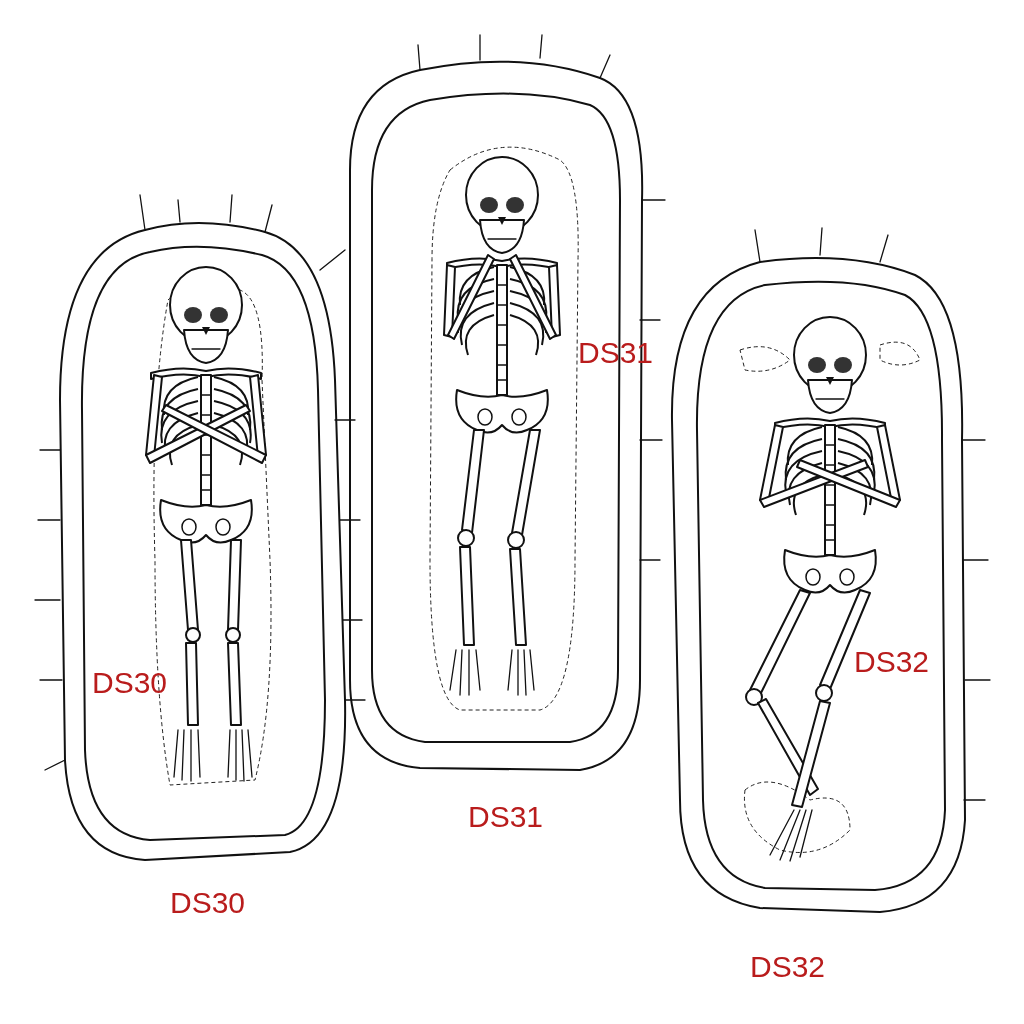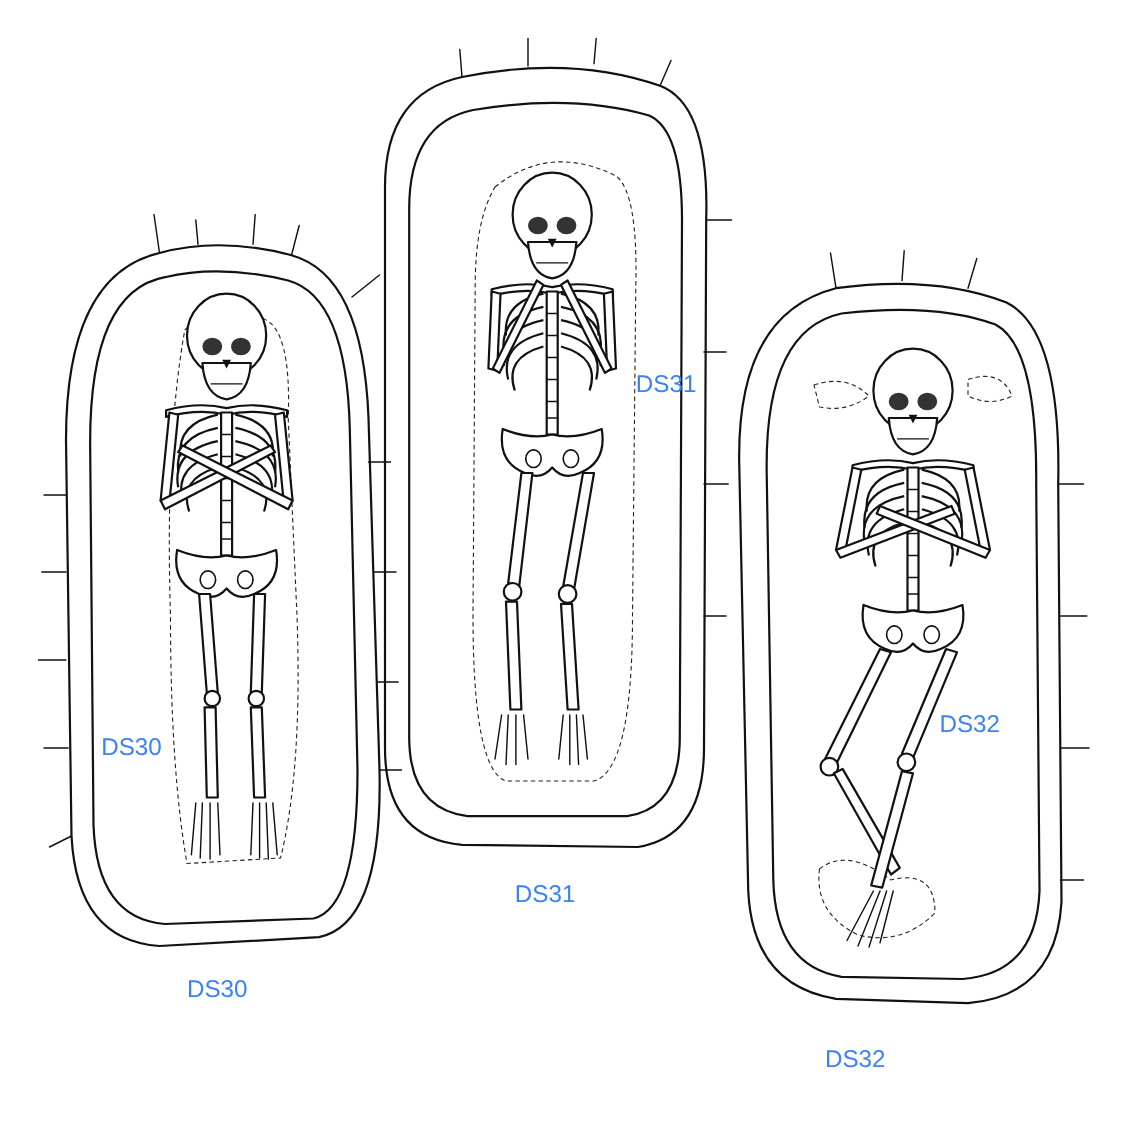--- a/index.html
+++ b/index.html
@@ -1,18 +1,18 @@
 <!DOCTYPE html>
 <html><head>
 <meta charset="utf-8">
 <style>
   html, body { margin: 0; padding: 0; background: #ffffff; }
   body { width: 1024px; height: 1024px; position: relative; overflow: hidden; font-family: "Liberation Sans", sans-serif; }
   svg.scene { position: absolute; left: 0; top: 0; }
-  .label { position: absolute; font-family: "Liberation Sans", sans-serif; font-size: 22px; color: #3b82f6; letter-spacing: 0px; text-align: center; }
+  .label { position: absolute; font-family: "Liberation Sans", sans-serif; font-size: 30px; color: #b91c1c; letter-spacing: 0px; text-align: center; }
   .line { fill: none; stroke: #111; stroke-width: 2; stroke-linejoin: round; stroke-linecap: round; }
   .thin { fill: none; stroke: #111; stroke-width: 1.3; stroke-linecap: round; }
   .dash { fill: none; stroke: #222; stroke-width: 1; stroke-dasharray: 4 3; }
   .bone { fill: #fff; stroke: #111; stroke-width: 2; stroke-linejoin: round; }
   .rib { fill: none; stroke: #111; stroke-width: 2; }
 </style>
 </head>
 <body>
 
 <svg class="scene" width="1024" height="1024" viewBox="0 0 1024 1024">

